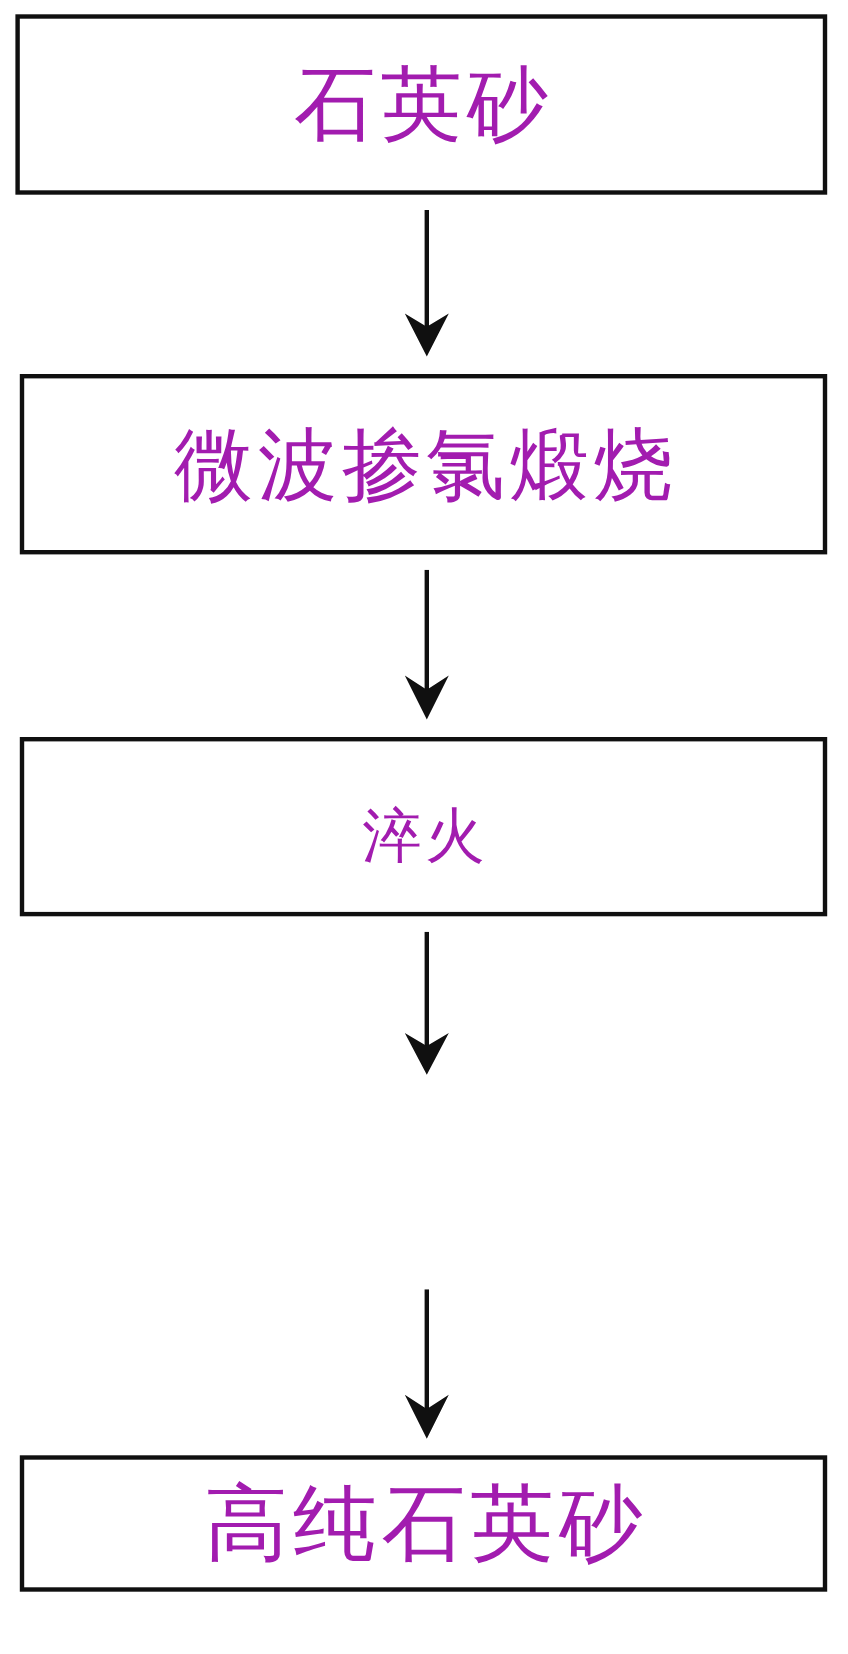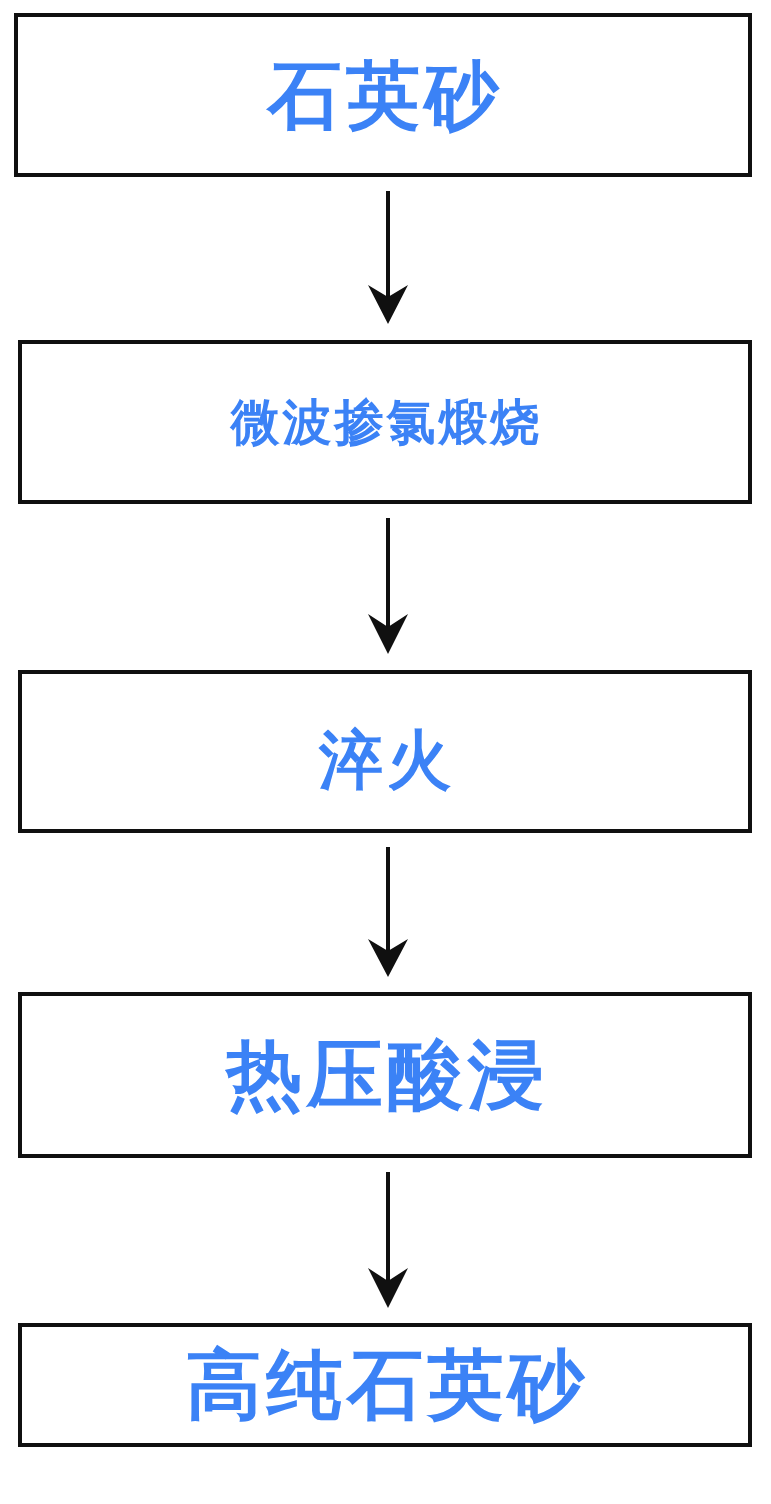--- a/index.html
+++ b/index.html
@@ -28,39 +28,39 @@
     position: absolute;
     box-sizing: border-box;
     border: 4px solid #101010;
     background: #ffffff;
     display: flex;
     align-items: center;
     justify-content: center;
   }
 
   .node-label {
-    color: #3b82f6;
+    color: #a21caf;
     font-family: "DejaVu Serif", "Liberation Serif", serif;
-    font-weight: 700;
+    font-weight: 400;
     line-height: 1;
     white-space: nowrap;
     letter-spacing: 0.06em;
     text-indent: 0.06em;
   }
 
   
   #node-0 { left: 14px;  top: 13px;   width: 738px; height: 164px; }
   #node-1 { left: 18px;  top: 340px;  width: 734px; height: 164px; }
   #node-2 { left: 18px;  top: 670px;  width: 734px; height: 163px; }
   #node-3 { left: 18px;  top: 992px;  width: 734px; height: 166px; }
   #node-4 { left: 18px;  top: 1323px; width: 734px; height: 124px; }
 
   #node-0 .node-label { font-size: 74px; }
-  #node-1 .node-label { font-size: 49px; }
-  #node-2 .node-label { font-size: 64px; margin-top: 16px; }
+  #node-1 .node-label { font-size: 72px; }
+  #node-2 .node-label { font-size: 54px; margin-top: 16px; }
   #node-3 .node-label { font-size: 76px; }
   #node-4 .node-label { font-size: 76px; }
 
   
   .connector {
     position: absolute;
     left: 352px;
     width: 72px;
   }
   .connector svg { display: block; width: 100%; height: 100%; }
@@ -101,23 +101,20 @@
     <span class="node-label">淬火</span>
   </div>
 
   <div class="connector" id="connector-2">
     <svg viewBox="0 0 72 131" preserveAspectRatio="none" aria-hidden="true">
       <line x1="36" y1="0" x2="36" y2="106" stroke="#101010" stroke-width="4"></line>
       <path d="M 36 130 L 16 92 L 36 104 L 56 92 Z" fill="#101010"></path>
     </svg>
   </div>
 
-  <div class="node-box" id="node-3">
-    <span class="node-label">热压酸浸</span>
-  </div>
 
   <div class="connector" id="connector-3">
     <svg viewBox="0 0 72 137" preserveAspectRatio="none" aria-hidden="true">
       <line x1="36" y1="0" x2="36" y2="111" stroke="#101010" stroke-width="4"></line>
       <path d="M 36 136 L 16 96 L 36 109 L 56 96 Z" fill="#101010"></path>
     </svg>
   </div>
 
   <div class="node-box" id="node-4">
     <span class="node-label">高纯石英砂</span>

